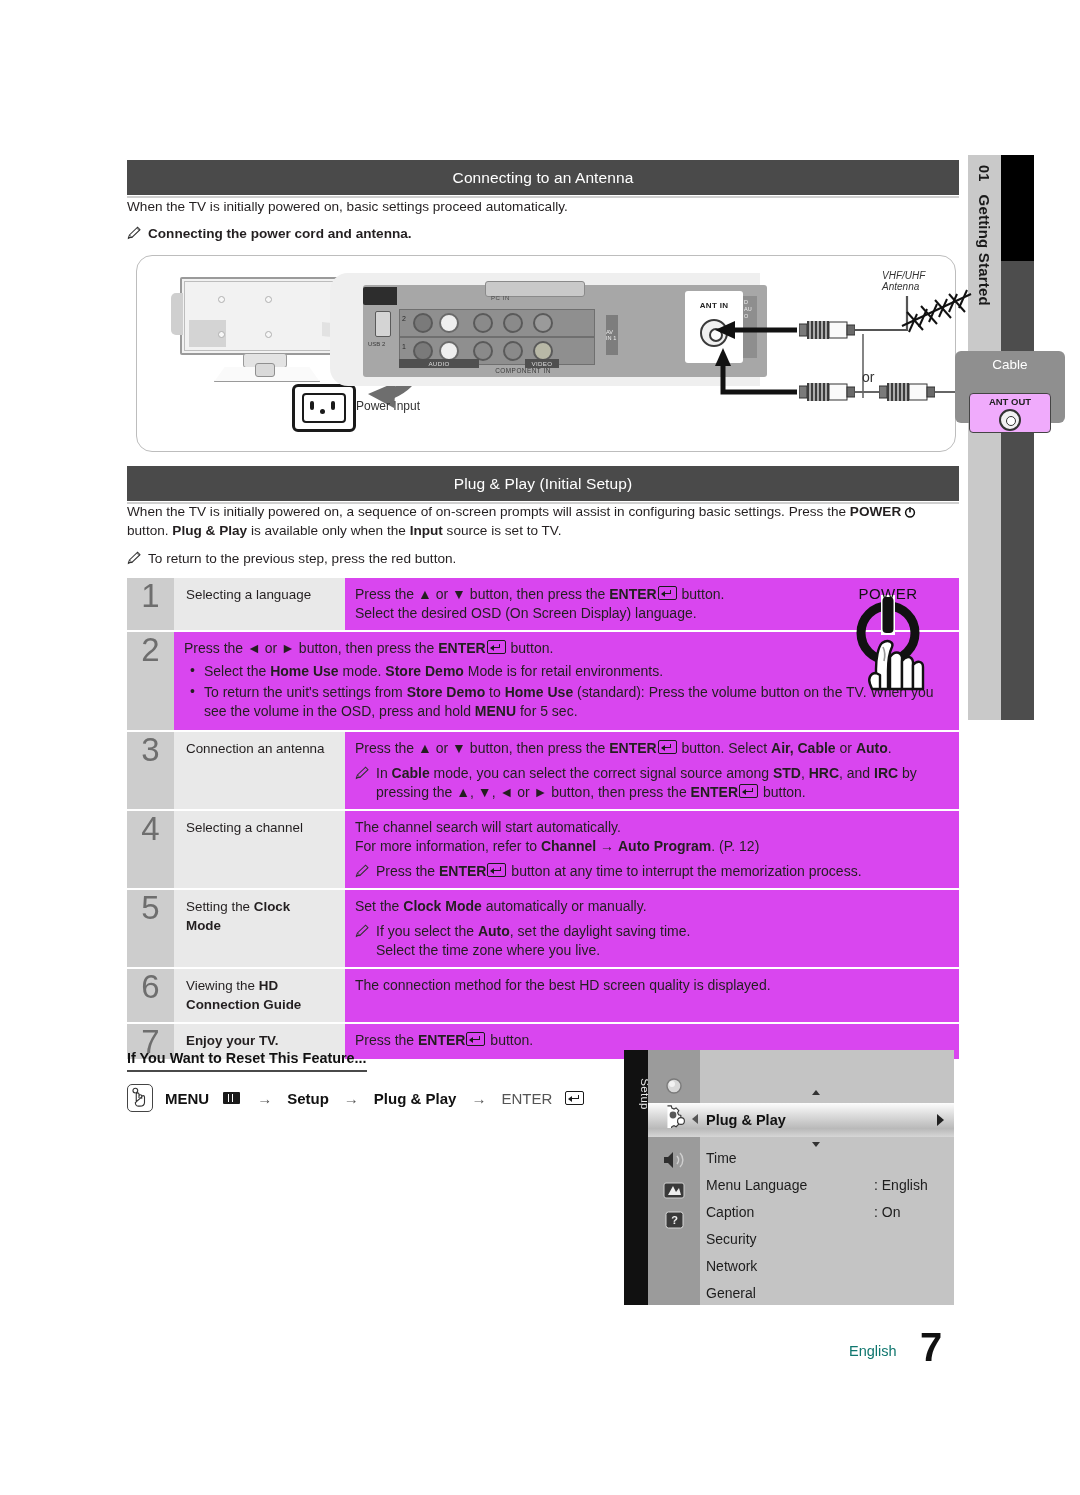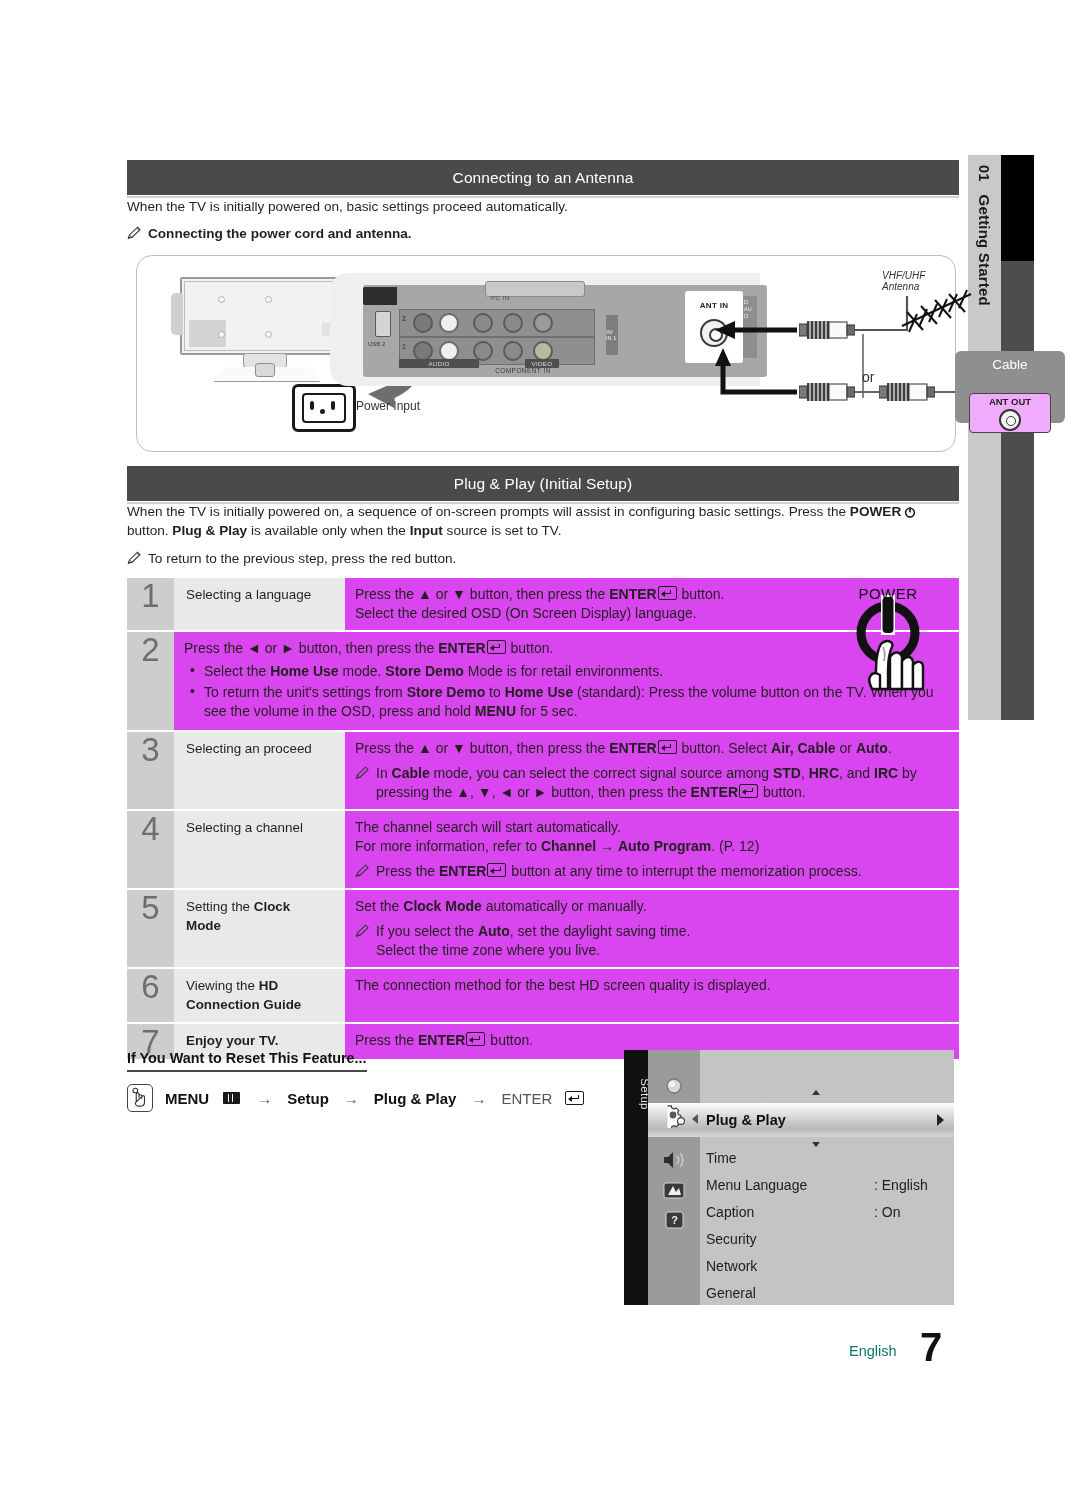--- a/index.html
+++ b/index.html
@@ -367,21 +367,21 @@
         <div>Press the ◄ or ► button, then press the <b>ENTER</b><span class="enterkey"></span> button.</div>
         <ul class="bullets">
           <li>Select the <b>Home Use</b> mode. <b>Store Demo</b> Mode is for retail environments.</li>
           <li>To return the unit's settings from <b>Store Demo</b> to <b>Home Use</b> (standard): Press the volume button on the TV. When you see the volume in the OSD, press and hold <b>MENU</b> for 5 sec.</li>
         </ul>
       </div>
     </div>
 
     <div class="row">
       <div class="c-num">3</div>
-      <div class="c-ttl">Selecting an proceed</div>
+      <div class="c-ttl">Connection an antenna</div>
       <div class="c-desc">
         <div>Press the ▲ or ▼ button, then press the <b>ENTER</b><span class="enterkey"></span> button. Select <b>Air, Cable</b> or <b>Auto</b>.</div>
         <div class="subnote">
           <span class="pencil"><svg viewBox="0 0 16 15" width="15" height="14">
                 <path d="M1.5 12.4 L2.6 9.6 L11.3 1.3 L13.9 3.9 L5.2 12.2 Z" fill="none" stroke="#333" stroke-width="1.1"></path>
                 <path d="M2.6 9.6 L5.2 12.2" stroke="#333" stroke-width="1"></path>
                 <path d="M1.5 12.4 L0.6 14.3 L2.9 13.5" fill="#333"></path>
               </svg></span>
           <span class="txt">In <b>Cable</b> mode, you can select the correct signal source among <b>STD</b>, <b>HRC</b>, and <b>IRC</b> by pressing the ▲, ▼, ◄ or ► button, then press the <b>ENTER</b><span class="enterkey"></span> button.</span>
         </div>

